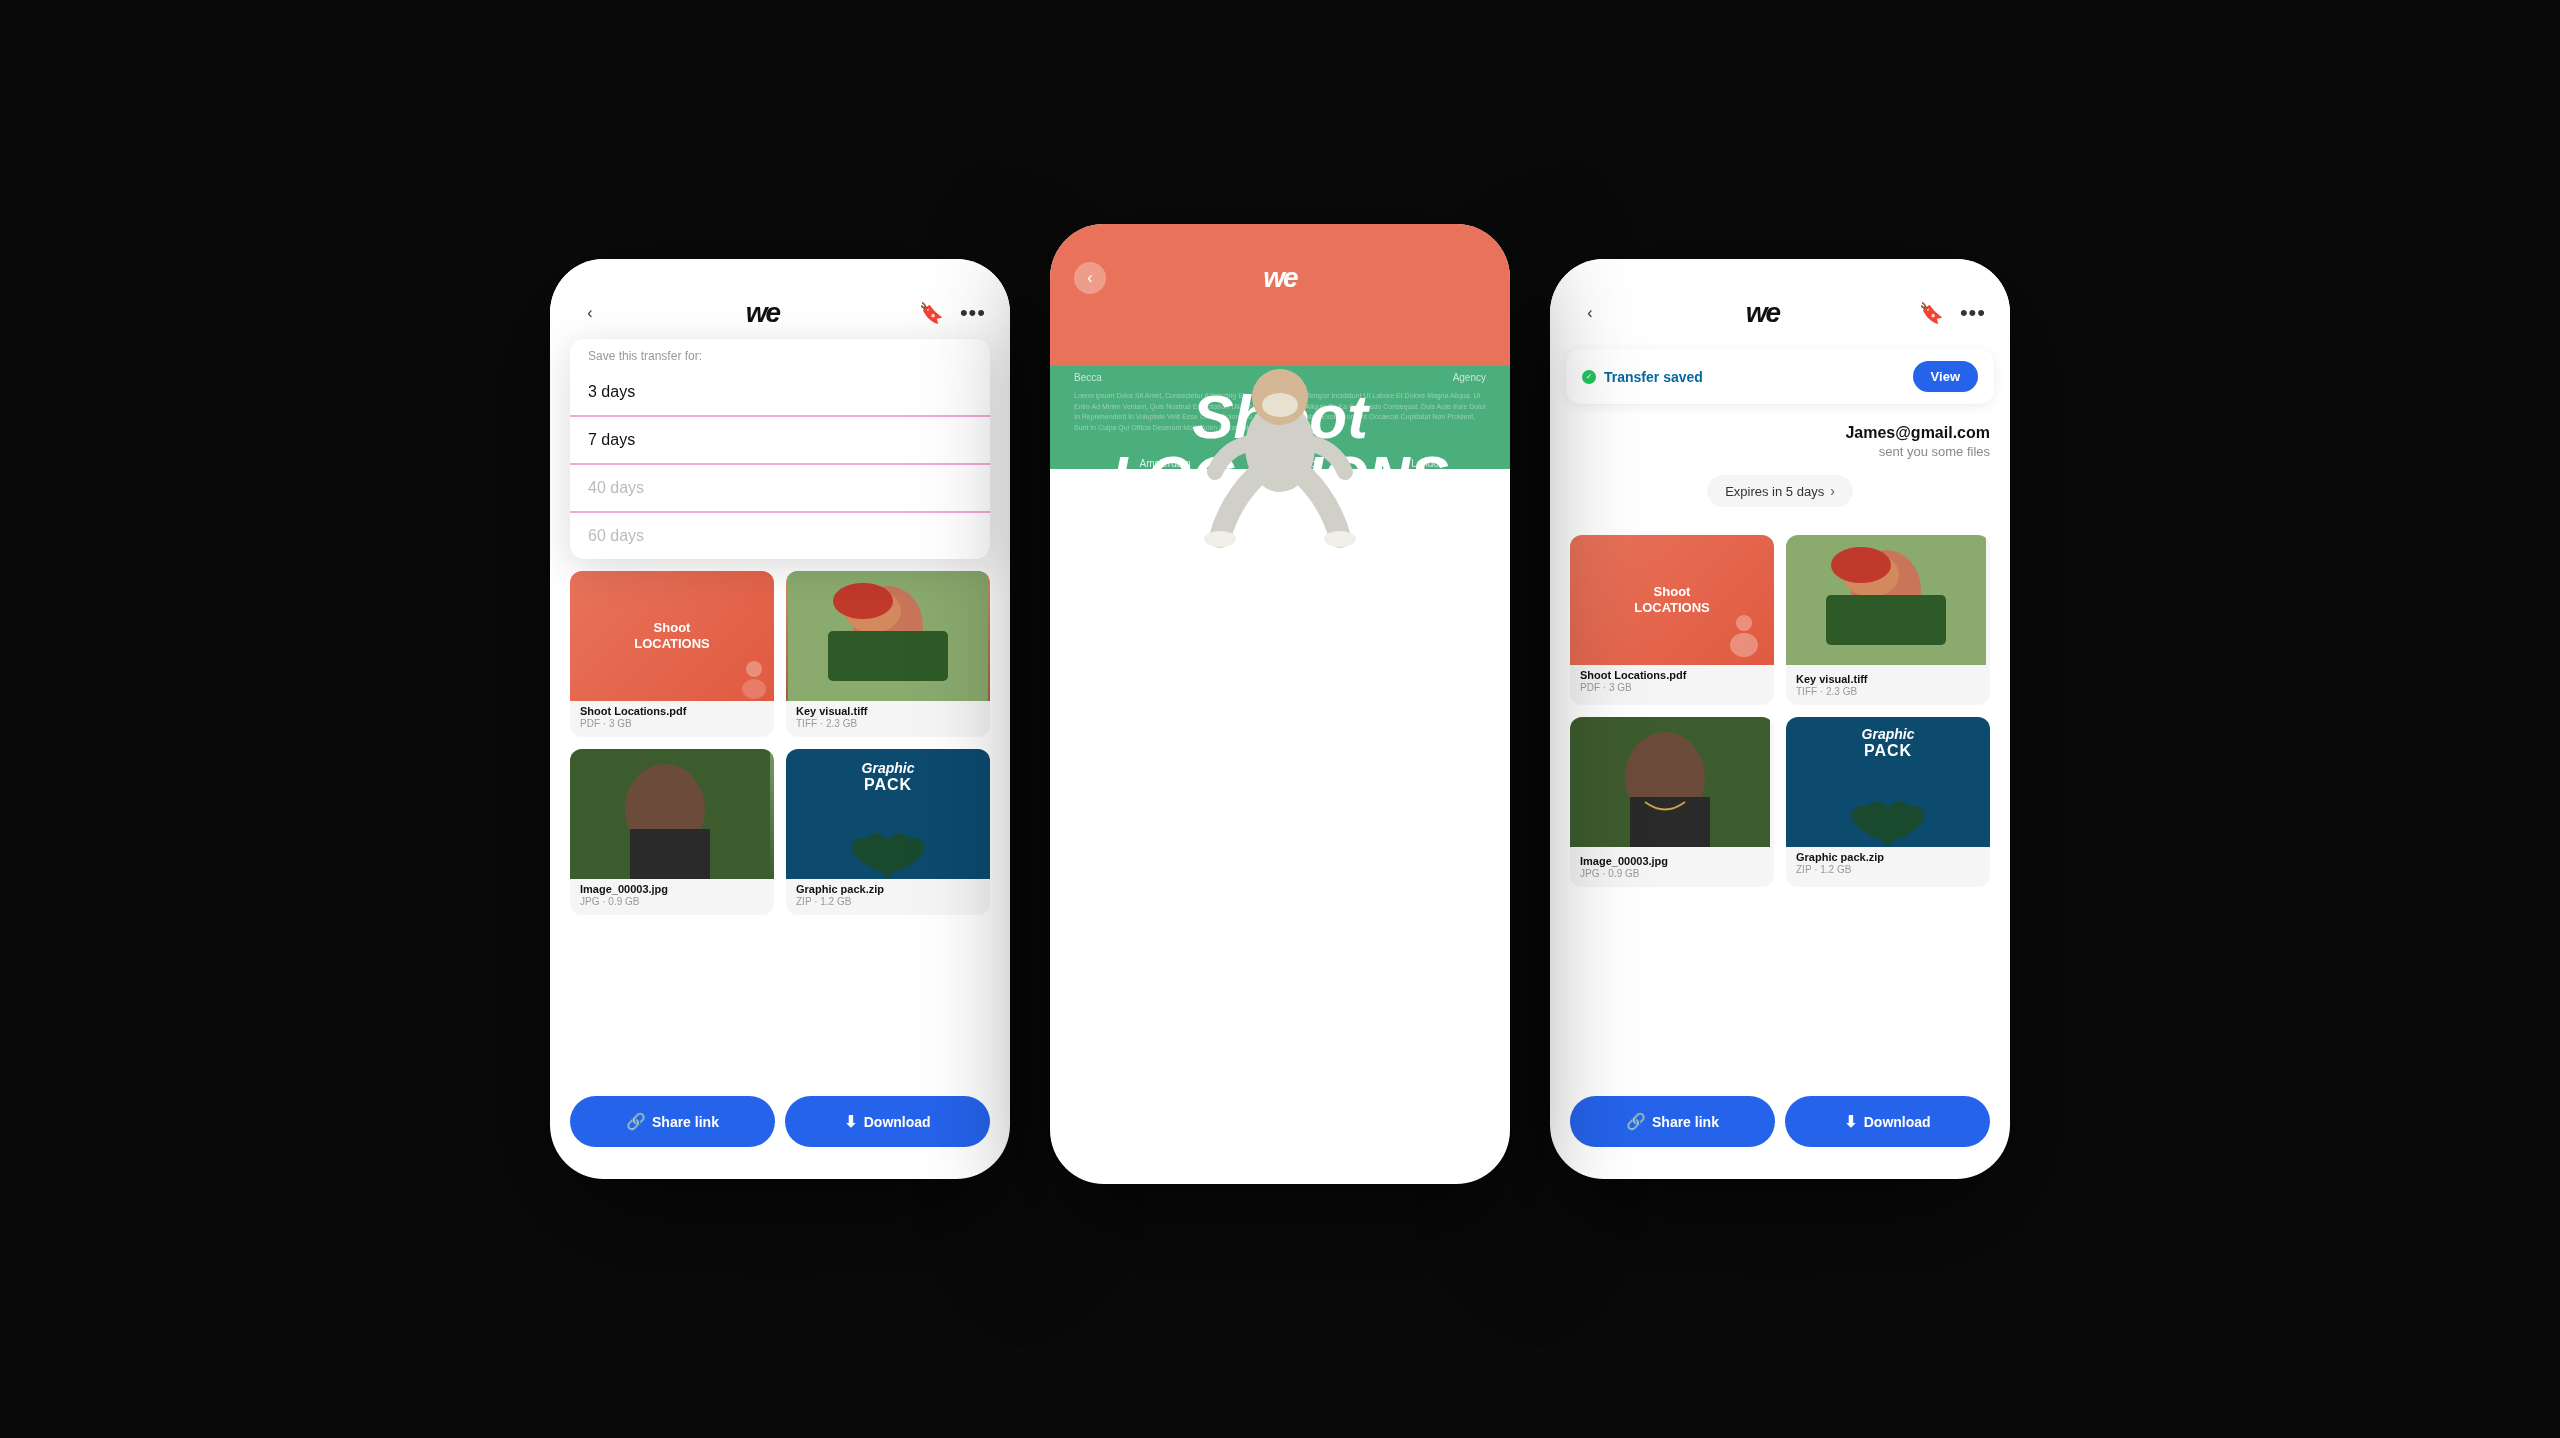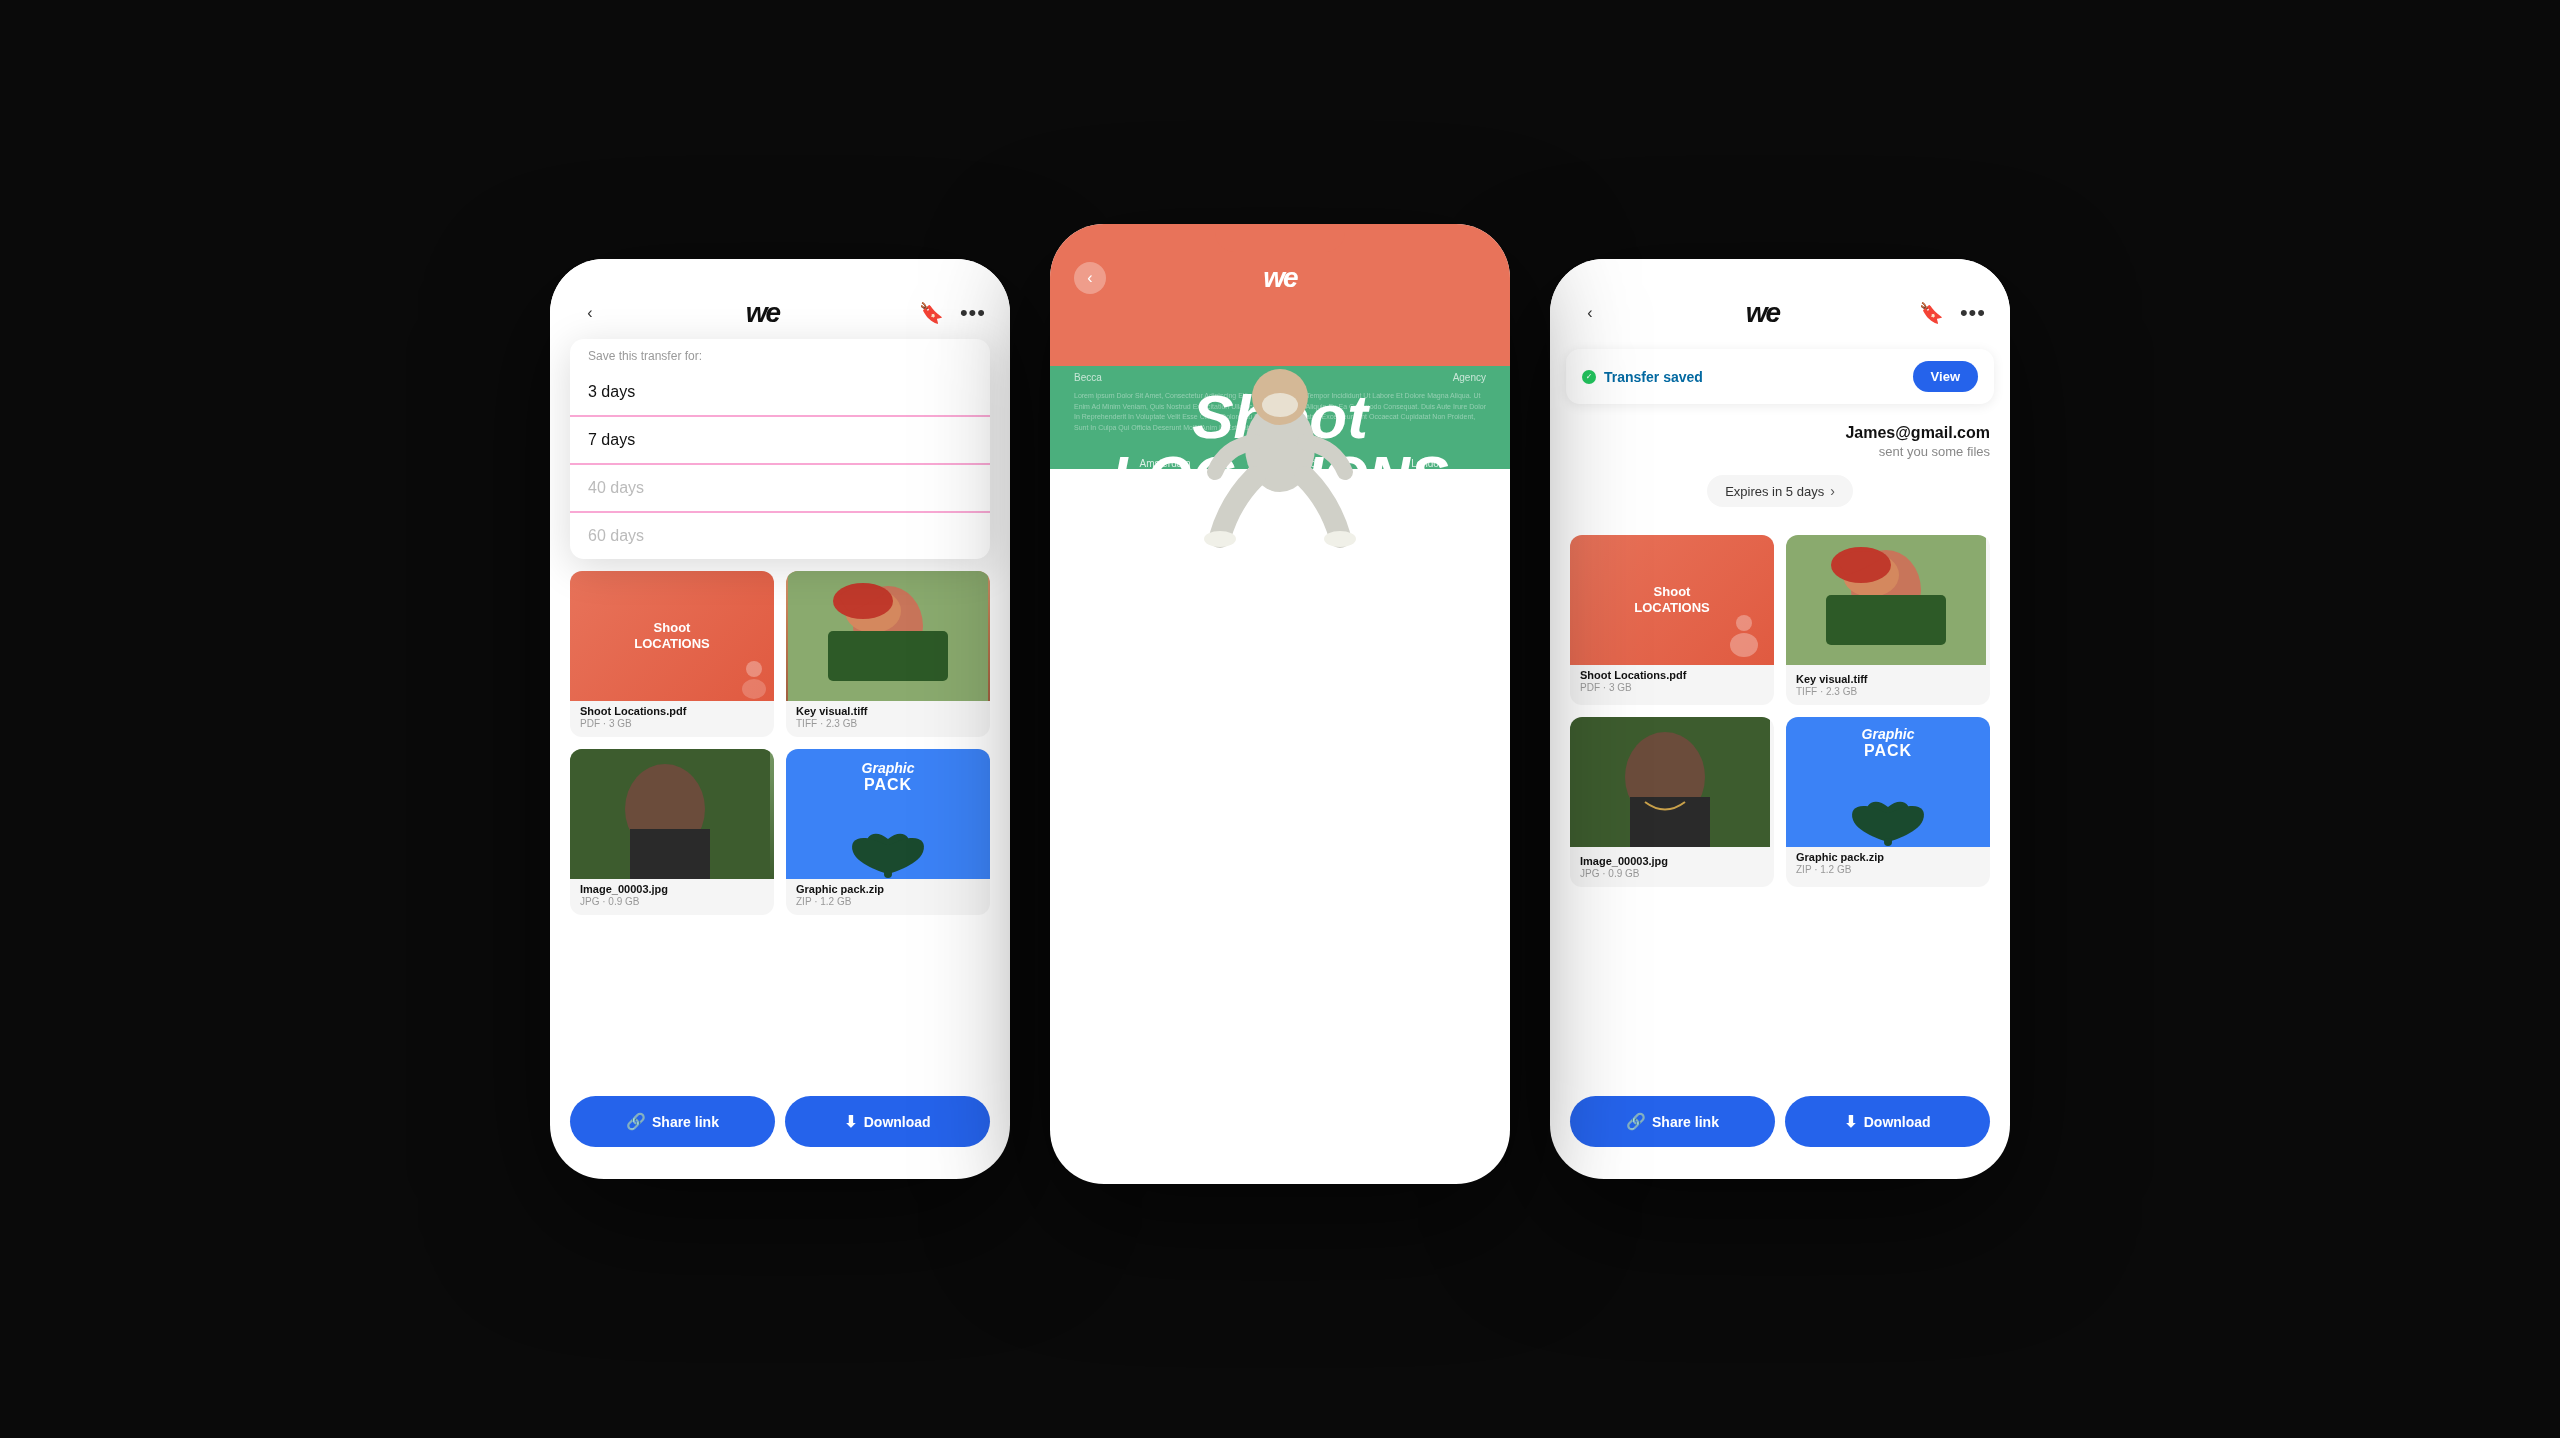--- a/index.html
+++ b/index.html
@@ -198,21 +198,21 @@
       width: 60px;
       height: 60px;
     }
     .thumb-face {
       width: 100%;
       height: 130px;
       background: linear-gradient(160deg, #8faa7a 0%, #6b8e5a 50%, #3d5c2e 100%);
       position: relative;
     }
     .thumb-graphic {
-      background: #3b82f6;
+      background: #0c4a6e;
       width: 100%;
       height: 130px;
       display: flex;
       align-items: center;
       justify-content: center;
       position: relative;
       overflow: hidden;
     }
     .graphic-pack-title {
       color: #fff;

